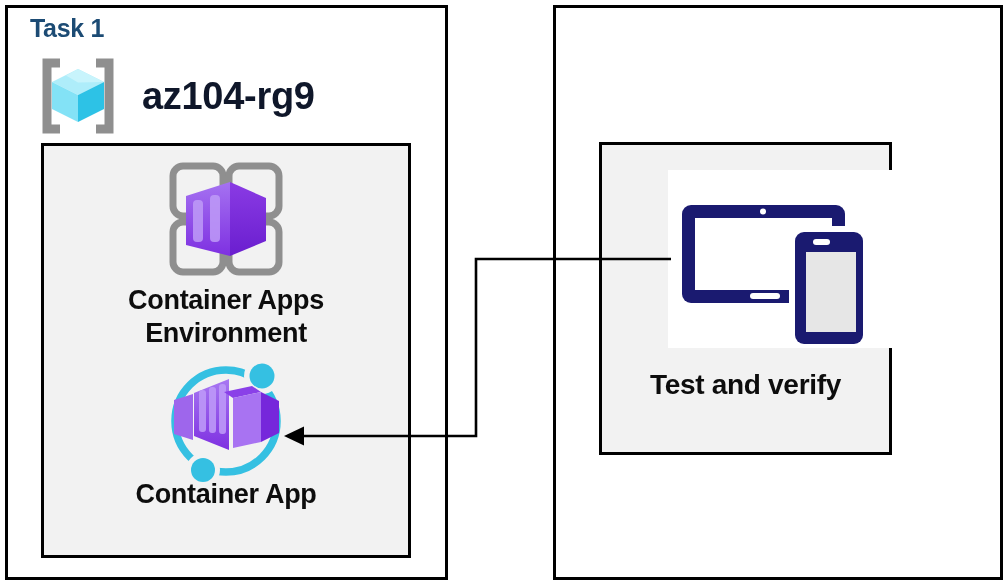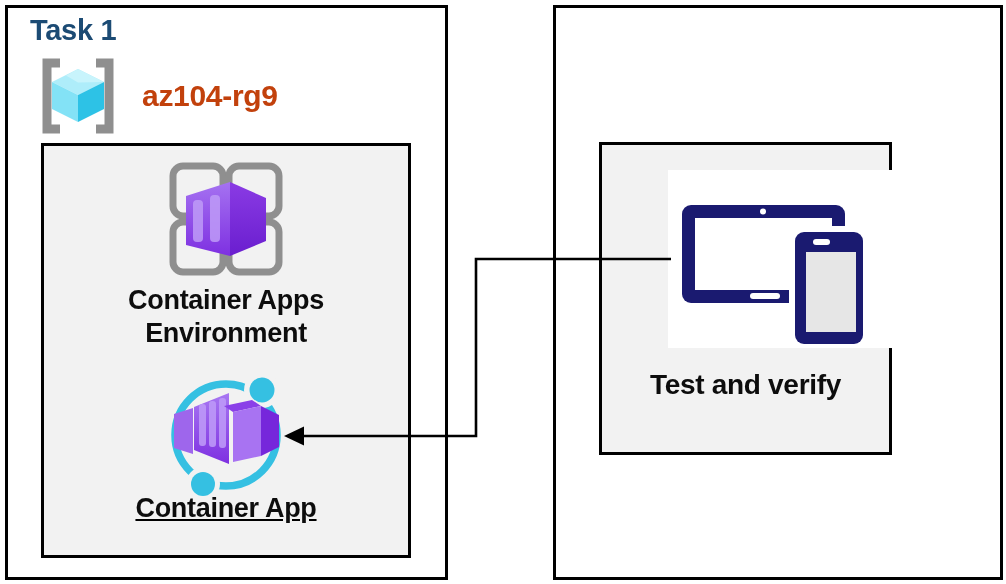--- a/index.html
+++ b/index.html
@@ -3,34 +3,34 @@
 <meta charset="utf-8">
 <style>
   html,body{margin:0;padding:0;background:#ffffff;}
   body{width:1006px;height:584px;font-family:"Liberation Sans","DejaVu Sans",sans-serif;position:relative;overflow:hidden;}
   .canvas{position:absolute;inset:0;width:1006px;height:584px;}
 
   .task-box{position:absolute;top:5px;height:575px;border:3px solid #000;background:#fff;box-sizing:border-box;}
   #task1-box{left:5px;width:443px;}
   #task2-box{left:553px;width:450px;}
 
-  .task-title{position:absolute;top:6px;margin:0;font-size:29px;font-weight:700;color:#1C4B74;letter-spacing:-0.3px;}
+  .task-title{position:absolute;top:6px;margin:0;font-size:25px;font-weight:700;color:#1C4B74;letter-spacing:-0.3px;}
   #task1-box .task-title{left:22px;}
   #task2-box .task-title{left:24px;}
 
   .rg-row{position:absolute;left:22px;top:48px;display:flex;align-items:center;gap:16px;}
-  .rg-name{font-size:30px;font-weight:700;color:#c2410c;letter-spacing:-0.3px;}
+  .rg-name{font-size:38px;font-weight:700;color:#0f172a;letter-spacing:-0.3px;}
 
   .inner-panel{position:absolute;background:#F2F2F2;border:3px solid #000;box-sizing:border-box;}
   #task1-panel{left:33px;top:135px;width:370px;height:415px;}
   #task2-panel{left:43px;top:134px;width:293px;height:313px;}
 
   .node{position:absolute;left:0;width:100%;text-align:center;}
   #env-node{top:10px;}
-  #app-node{top:226px;text-decoration:underline;}
+  #app-node{top:212px;}
   .node-label{font-size:27px;font-weight:700;line-height:33px;color:#0d0d0d;letter-spacing:-0.3px;margin:16px auto;}
   #env-label{max-width:270px;margin-top:2px;}
   #app-label{margin-top:0px;}
 
   .device-box{position:absolute;left:66px;top:25px;width:229px;height:178px;background:#ffffff;}
   #verify-label{position:absolute;top:224px;left:0;width:100%;text-align:center;font-size:28px;font-weight:700;color:#0d0d0d;letter-spacing:-0.3px;}
 
   .connector-svg{position:absolute;left:0;top:0;width:1006px;height:584px;z-index:5;pointer-events:none;}
   svg{display:block;}
   .icon-svg{margin:0 auto;}

